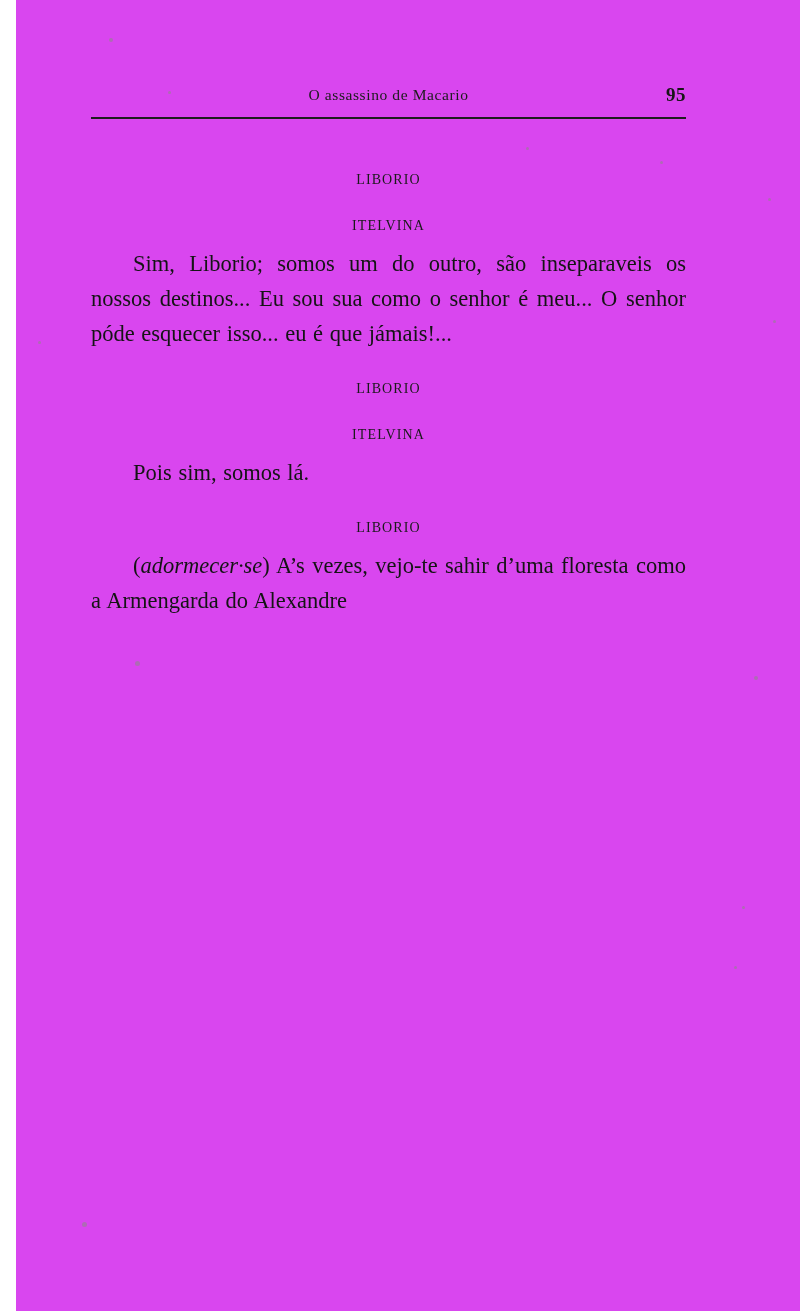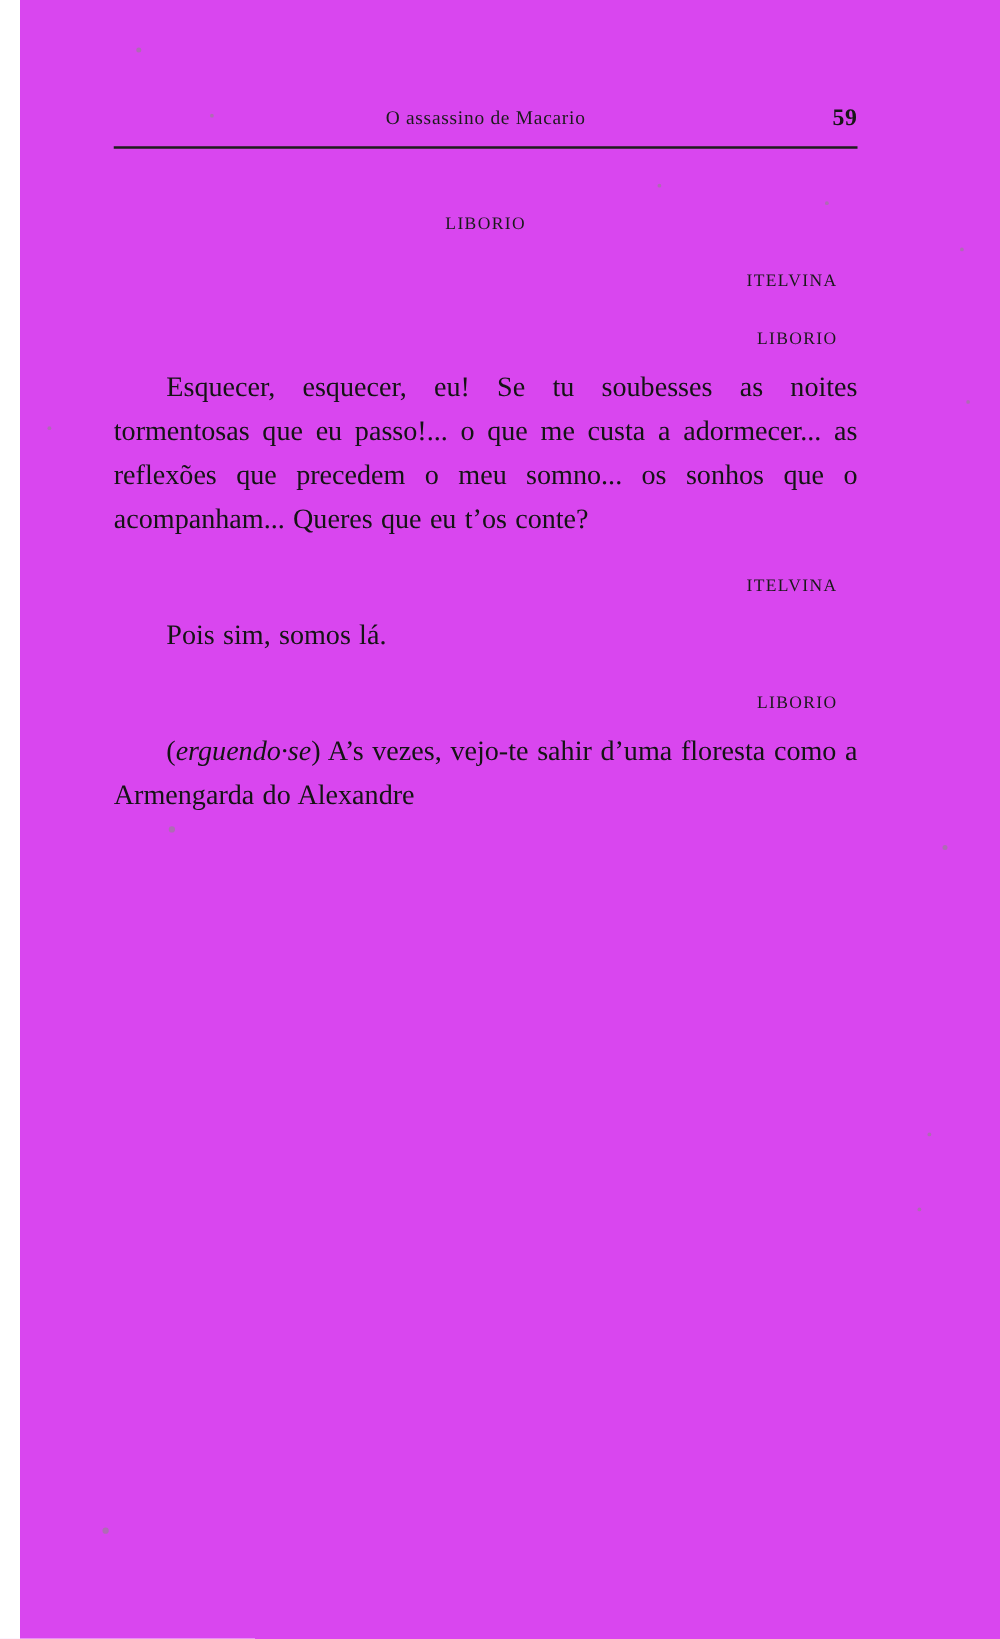--- a/index.html
+++ b/index.html
@@ -99,21 +99,20 @@
   }
   .para em {
     font-style: italic;
   }
   .block {
     margin-bottom: 26px;
   }
   .block-speaker {
     margin-bottom: 4px;
     margin-top: 30px;
-    text-align: right;
   }
   .last-para {
     text-align: justify;
     text-align-last: left;
   }
 </style>
 </head>
 <body>
 
 <div class="page">
@@ -126,44 +125,44 @@
   <div class="speck" style="left:757px; top:320px; width:3px; height:3px;"></div>
   <div class="speck" style="left:22px; top:341px; width:3px; height:3px;"></div>
   <div class="speck" style="left:119px; top:661px; width:5px; height:5px;"></div>
   <div class="speck" style="left:738px; top:676px; width:4px; height:4px;"></div>
   <div class="speck" style="left:726px; top:906px; width:3px; height:3px;"></div>
   <div class="speck" style="left:718px; top:966px; width:3px; height:3px;"></div>
   <div class="speck" style="left:66px; top:1222px; width:5px; height:5px;"></div>
 
   <div class="header">
     <div class="header-title">O assassino de Macario</div>
-    <div class="header-page">59</div>
+    <div class="header-page">95</div>
   </div>
 
   <div class="rule"></div>
 
   <div class="body">
 
     <div class="block">
       <div class="speaker sp-1">LIBORIO</div>
     </div>
 
     <div class="block">
       <div class="speaker block-speaker">ITELVINA</div>
+      <p class="para indent">Sim, Liborio; somos um do outro, são inseparaveis os nossos destinos... Eu sou sua como o senhor é meu... O senhor póde esquecer isso... eu é que jámais!...</p>
     </div>
 
     <div class="block">
       <div class="speaker block-speaker">LIBORIO</div>
-      <p class="para indent">Esquecer, esquecer, eu! Se tu soubesses as noites tormentosas que eu passo!... o que me custa a adormecer... as reflexões que precedem o meu somno... os sonhos que o acompanham... Queres que eu t’os conte?</p>
     </div>
 
     <div class="block">
       <div class="speaker block-speaker">ITELVINA</div>
       <p class="para indent">Pois sim, somos lá.</p>
     </div>
 
     <div class="block">
       <div class="speaker block-speaker">LIBORIO</div>
-      <p class="para indent last-para">(<em>erguendo·se</em>) A’s vezes, vejo-te sahir d’uma floresta como a Armengarda do Alexandre</p>
+      <p class="para indent last-para">(<em>adormecer·se</em>) A’s vezes, vejo-te sahir d’uma floresta como a Armengarda do Alexandre</p>
     </div>
 
   </div>
 </div>
 
 </body></html>

